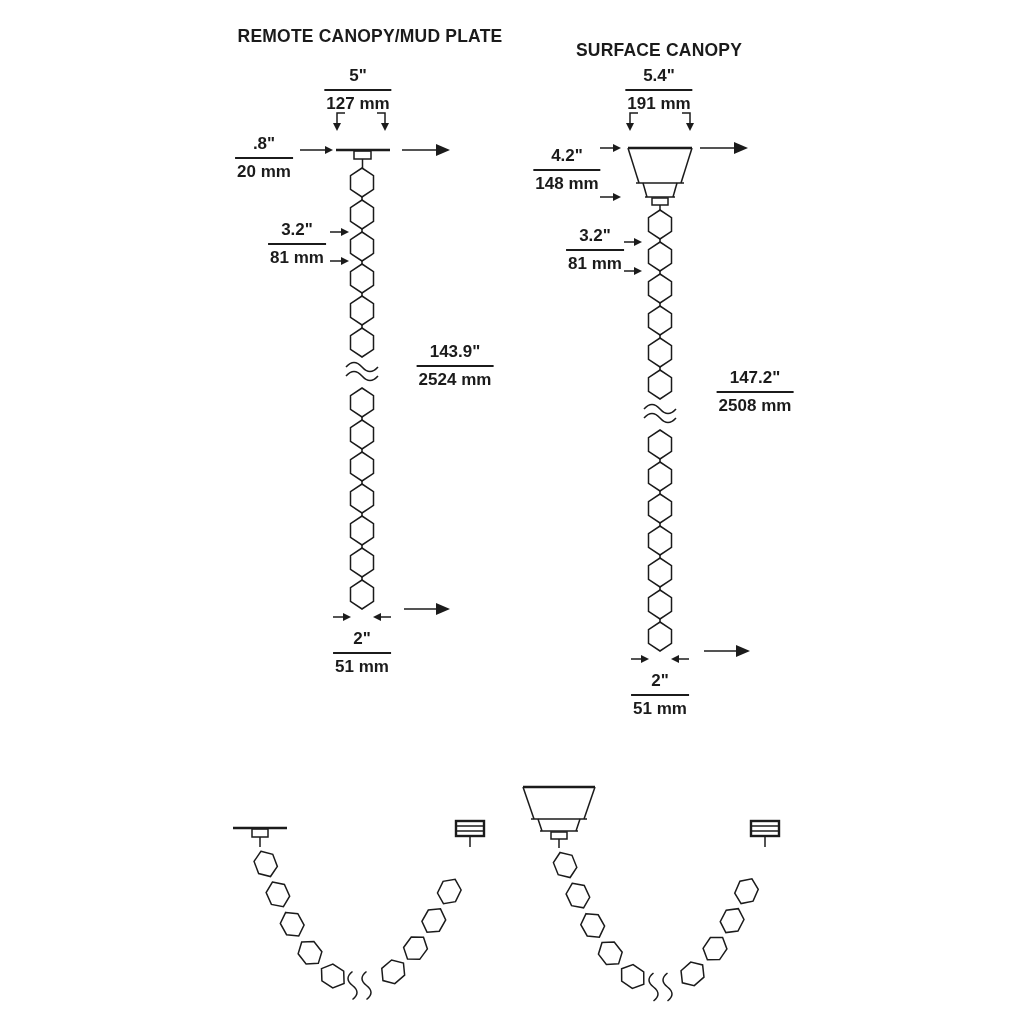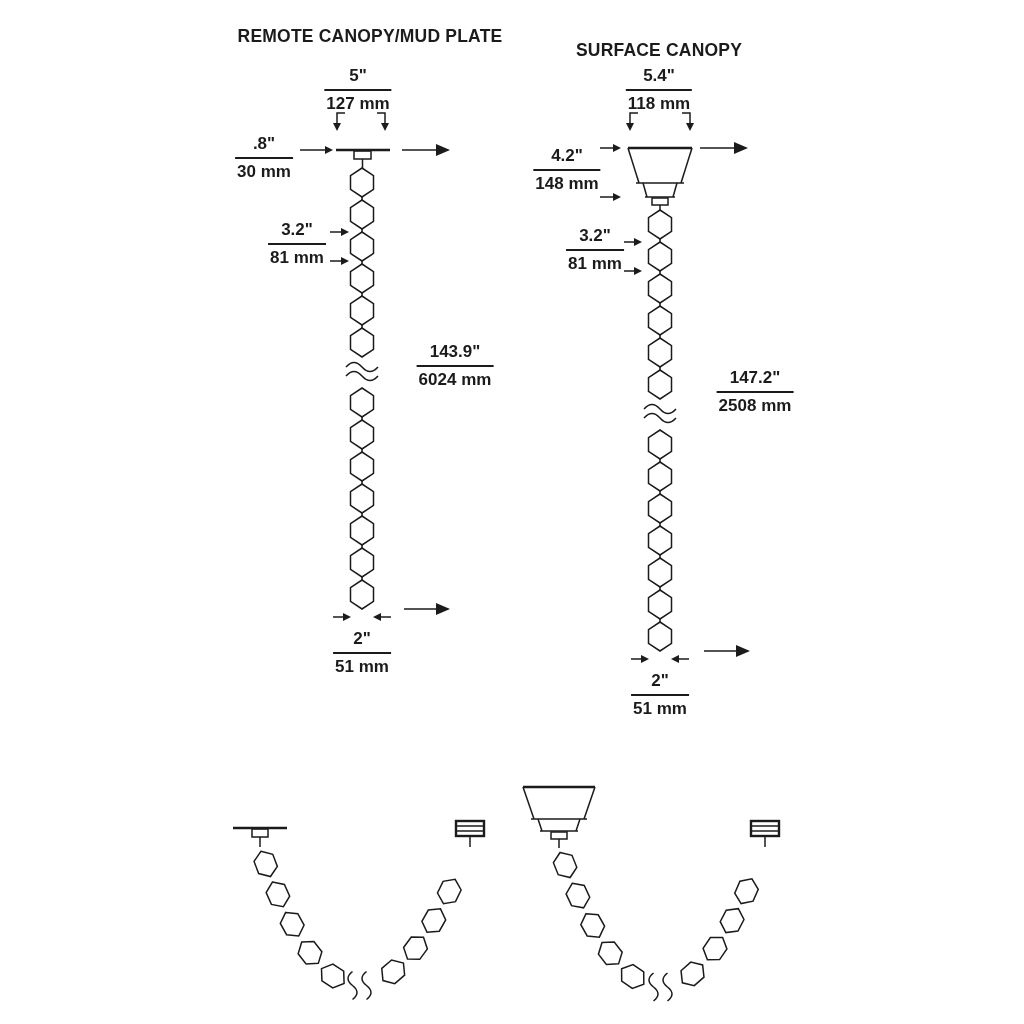--- a/index.html
+++ b/index.html
@@ -182,38 +182,38 @@
 
   <div class="title" style="left:370px;top:26px">REMOTE CANOPY/MUD PLATE</div>
   <div class="title" style="left:659px;top:40px">SURFACE CANOPY</div>
 
   <div class="dim" style="left:358px;top:66px">
     <span class="in">5"</span>
     <span class="mm">127 mm</span>
   </div>
   <div class="dim" style="left:264px;top:134px">
     <span class="in">.8"</span>
-    <span class="mm">30 mm</span>
+    <span class="mm">20 mm</span>
   </div>
   <div class="dim" style="left:297px;top:220px">
     <span class="in">3.2"</span>
     <span class="mm">81 mm</span>
   </div>
   <div class="dim" style="left:455px;top:342px">
     <span class="in">143.9"</span>
-    <span class="mm">6024 mm</span>
+    <span class="mm">2524 mm</span>
   </div>
   <div class="dim" style="left:362px;top:629px">
     <span class="in">2"</span>
     <span class="mm">51 mm</span>
   </div>
 
   <div class="dim" style="left:659px;top:66px">
     <span class="in">5.4"</span>
-    <span class="mm">118 mm</span>
+    <span class="mm">191 mm</span>
   </div>
   <div class="dim" style="left:567px;top:146px">
     <span class="in">4.2"</span>
     <span class="mm">148 mm</span>
   </div>
   <div class="dim" style="left:595px;top:226px">
     <span class="in">3.2"</span>
     <span class="mm">81 mm</span>
   </div>
   <div class="dim" style="left:755px;top:368px">

